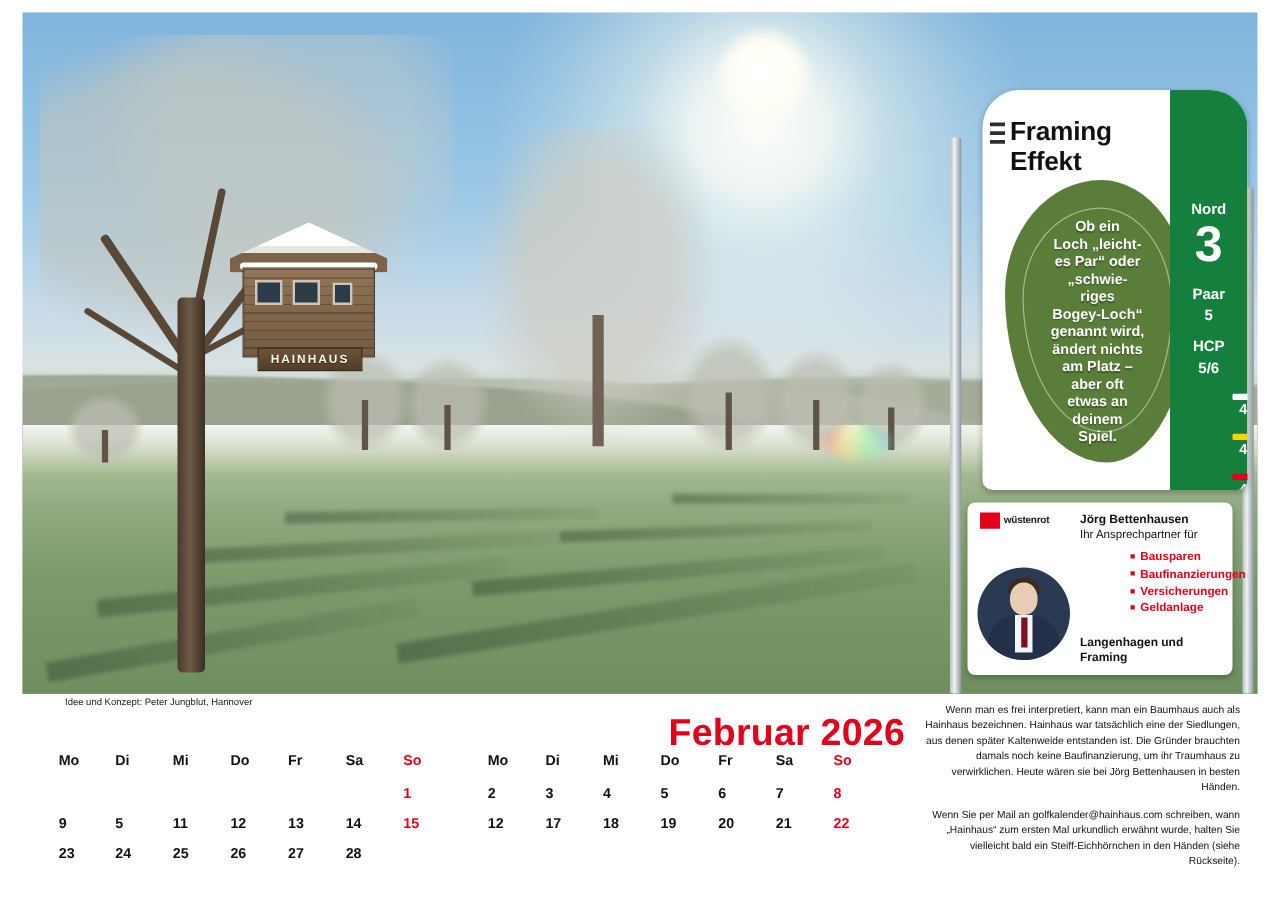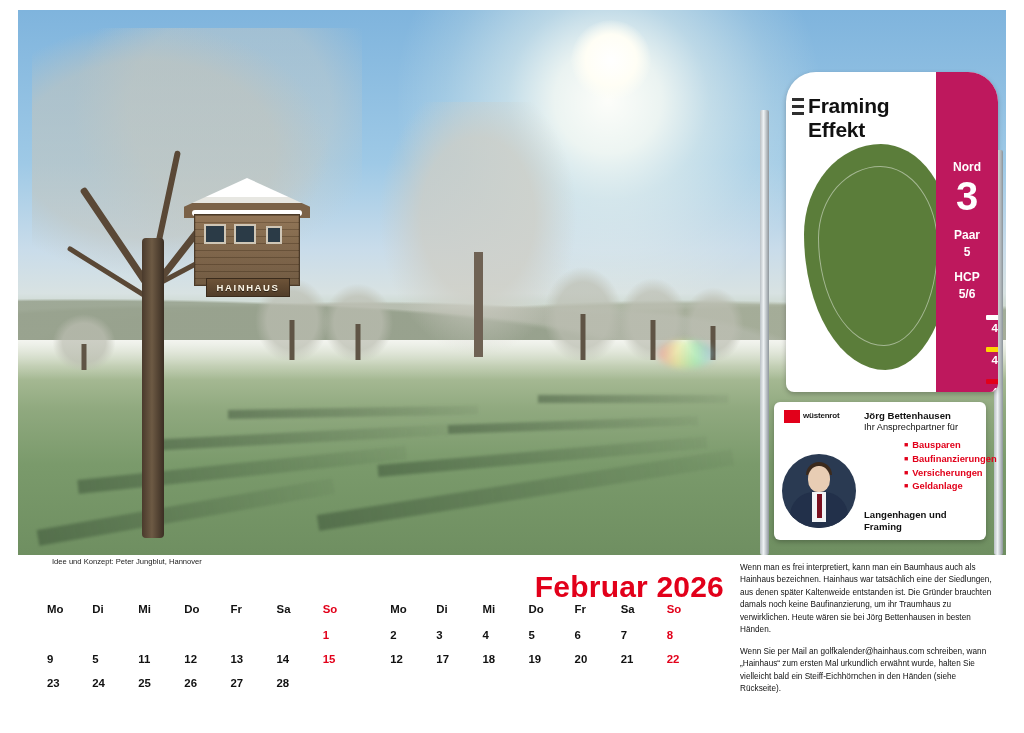--- a/index.html
+++ b/index.html
@@ -177,21 +177,21 @@
   .blob-text {
     position: absolute; left: 16px; top: 88px; width: 152px; height: 212px;
     display: flex; align-items: center; justify-content: center; text-align: center;
     color: #ffffff; font-size: 11.5px; font-weight: bold; line-height: 1.22;
     padding: 4px 10px; white-space: pre-line; z-index: 2;
     text-shadow: 0 1px 1px rgba(0,0,0,0.35);
   }
 
   .green-panel {
     position: absolute; right: 0; top: 0; width: 62px; height: 320px;
-    background: #be185d;
+    background: #15803d;
     color: #fff;
   }
   .gp-nord { position: absolute; top: 96px; left: 0; width: 100%; text-align: center; font-size: 12px; font-weight: bold; }
   .gp-num { position: absolute; top: 112px; left: 0; width: 100%; text-align: center; font-size: 40px; font-weight: bold; line-height: 1; }
   .gp-lbl { position: absolute; left: 0; width: 100%; text-align: center; font-size: 12px; font-weight: bold; }
   .gp-val { position: absolute; left: 0; width: 100%; text-align: center; font-size: 12px; font-weight: bold; }
   .gp-row { position: absolute; left: 0; width: 100%; margin-left: 34px; }
   .gp-dash { width: 30px; height: 5px; margin: 0 auto 2px; border-radius: 1px; }
   .gp-dist { text-align: center; font-size: 11.5px; font-weight: bold; }
 
@@ -244,21 +244,21 @@
   .cal-grid .wk td { padding-bottom: 11px; }
   .cal-grid td.sun { color: #e2001a; }
   .cal-grid td.spacer { width: 22px; }
 
   
   .sidetext {
     position: absolute; left: 740px; top: 562px; width: 252px;
     font-size: 8.2px; color: #111; line-height: 1.52;
   }
   .sidetext p { margin: 0 0 9px 0; }
-  .hyph { hyphens: manual; }
+  .hyph { hyphens: manual; text-align: right; }
 </style>
 </head>
 <body>
 
 <div class="photo">
   <div class="sun-glow"></div>
   <div class="sun-core"></div>
   <div class="horizon-haze"></div>
   <div class="treeline"></div>
   <div class="ground"></div>
@@ -326,20 +326,33 @@
       <div class="sign-bars">
           <i></i>
           <i></i>
           <i></i>
         </div>
       <div class="sign-title">
         <div>Framing</div>
         <div>Effekt</div>
       </div>
       <div class="green-blob"></div>
+      <div class="blob-text">Ob ein
+Loch „leicht-
+es Par“ oder
+„schwie-
+riges
+Bogey-Loch“
+genannt wird,
+ändert nichts
+am Platz –
+aber oft
+etwas an
+deinem
+Spiel.</div>
 
       <div class="green-panel">
         <div class="gp-nord" style="top:88px;">Nord</div>
         <div class="gp-num" style="top:104px;">3</div>
         <div class="gp-lbl" style="top:156px;">Paar</div>
         <div class="gp-val" style="top:173px;">5</div>
         <div class="gp-lbl" style="top:198px;text-align:center;">HCP</div>
         <div class="gp-val" style="top:215px;">5/6</div>
 
         <div class="gp-row" style="top:243px;">

